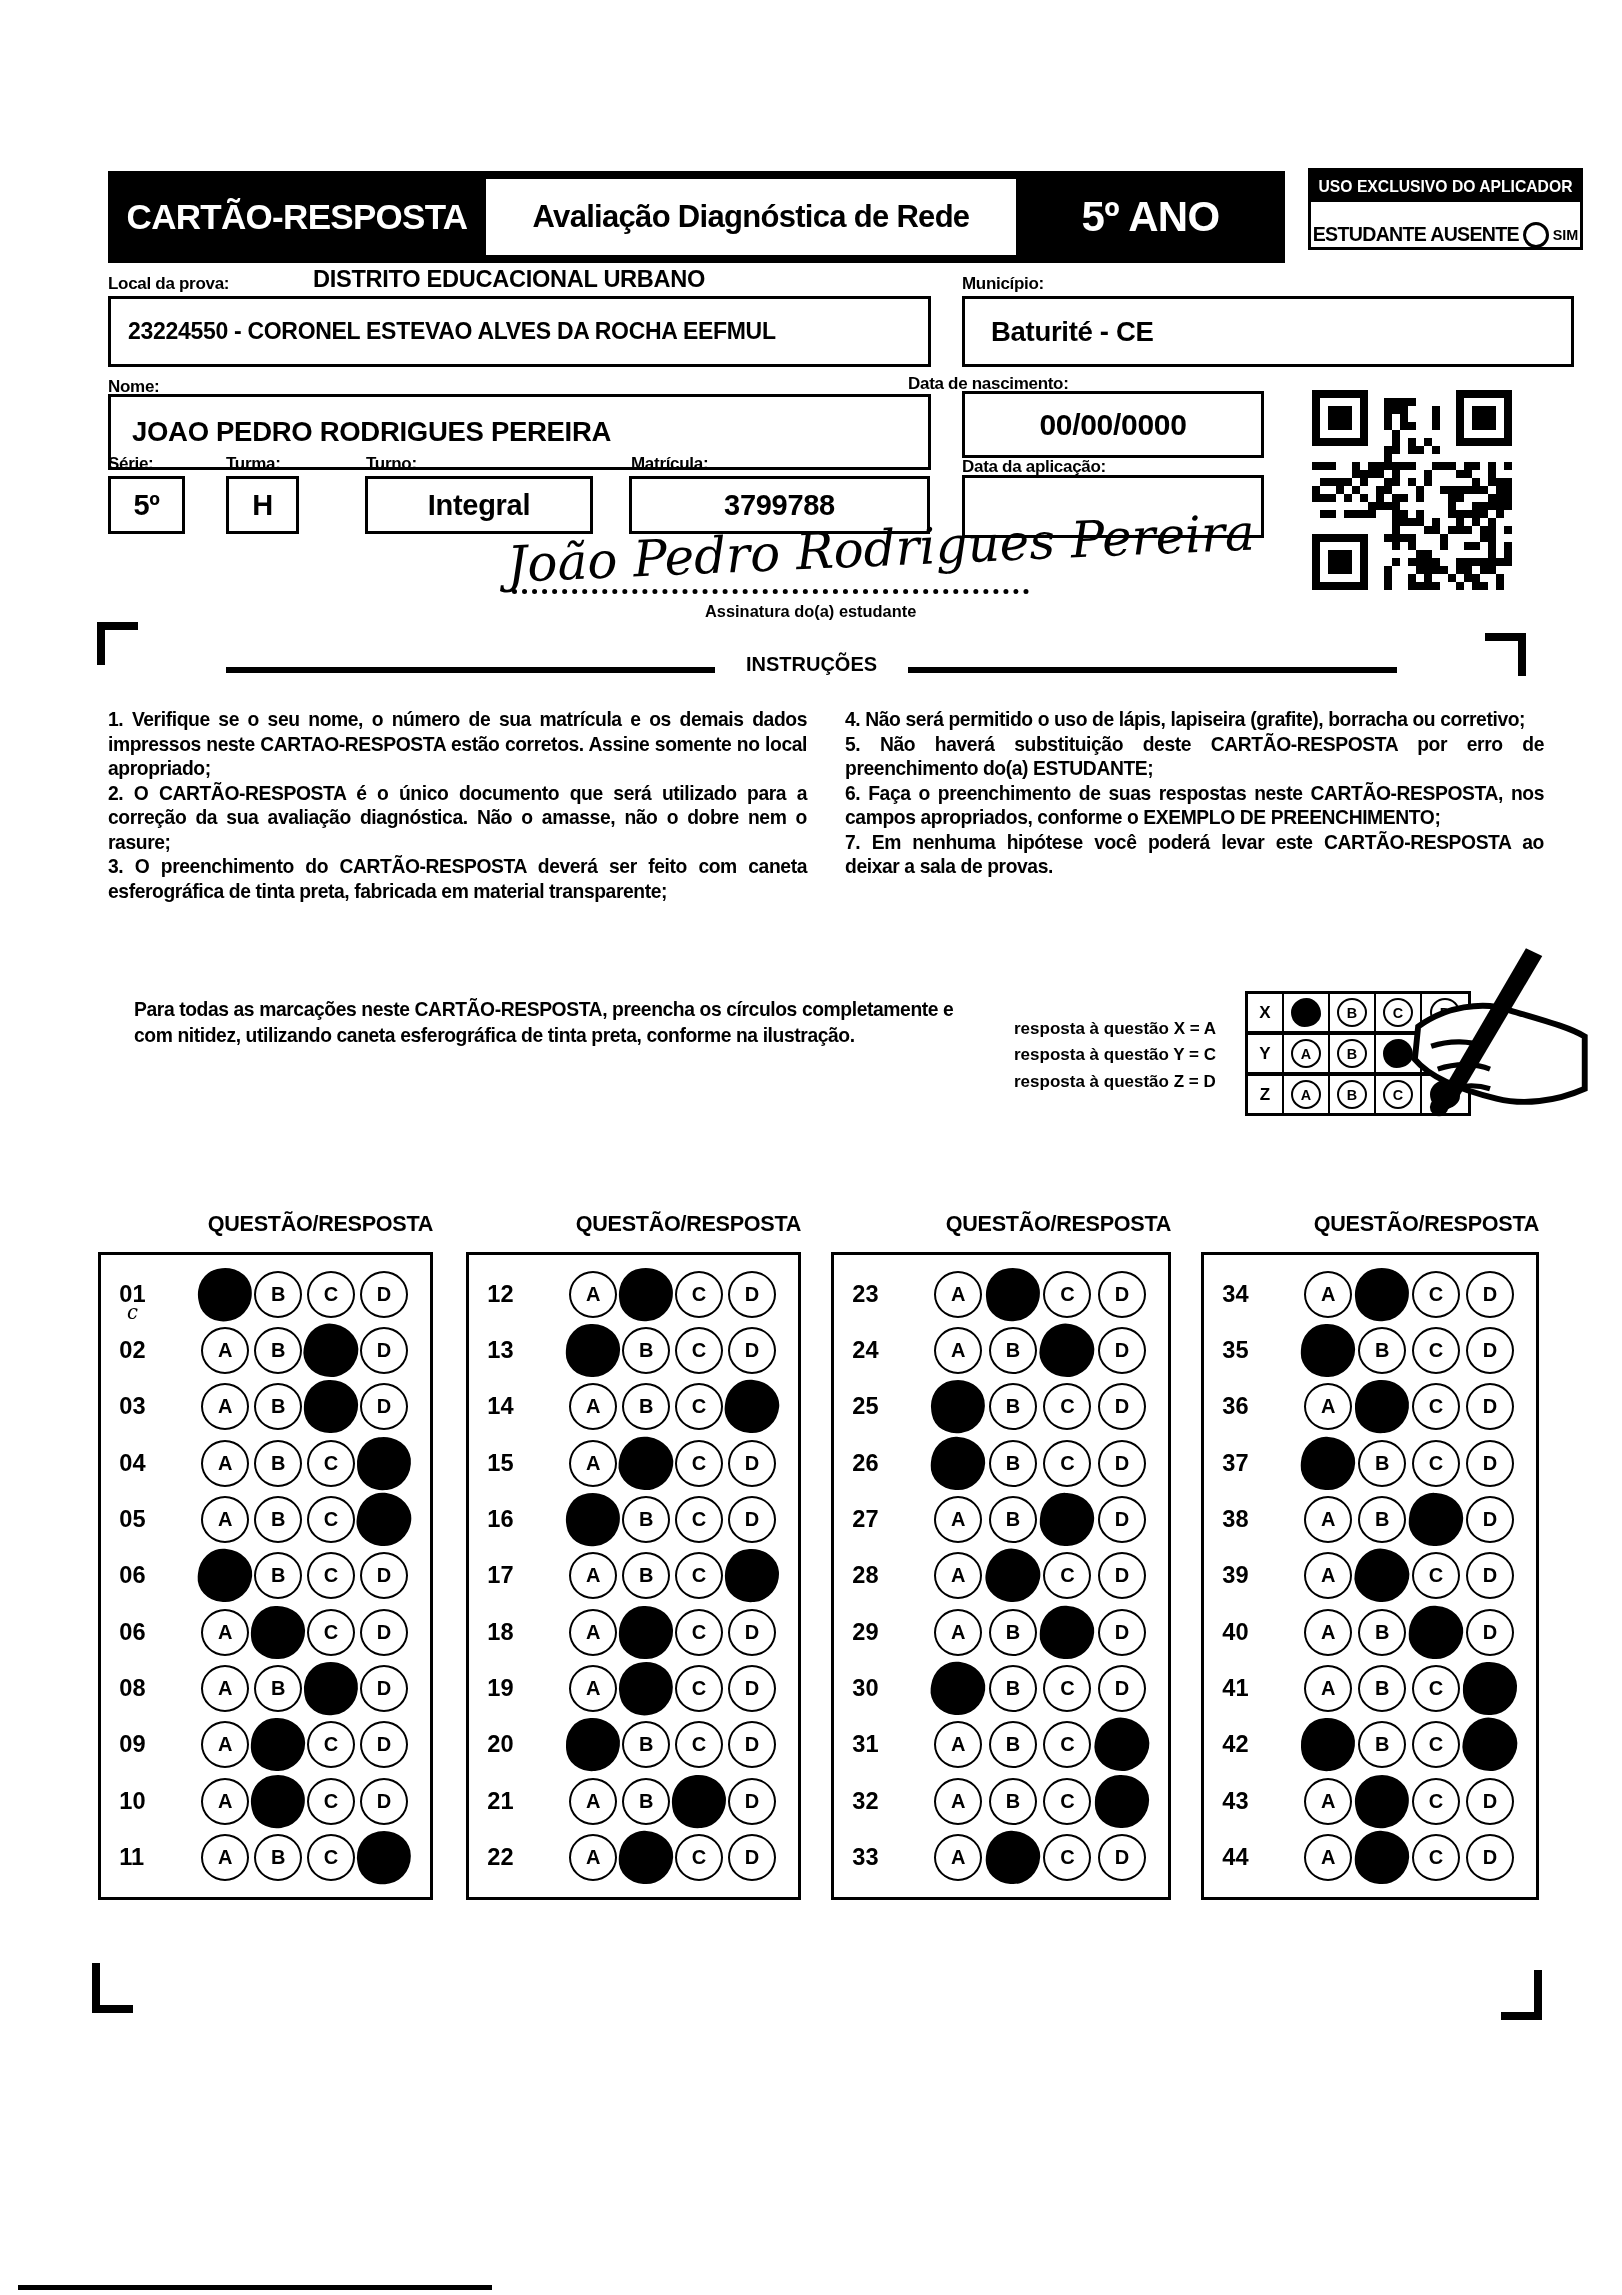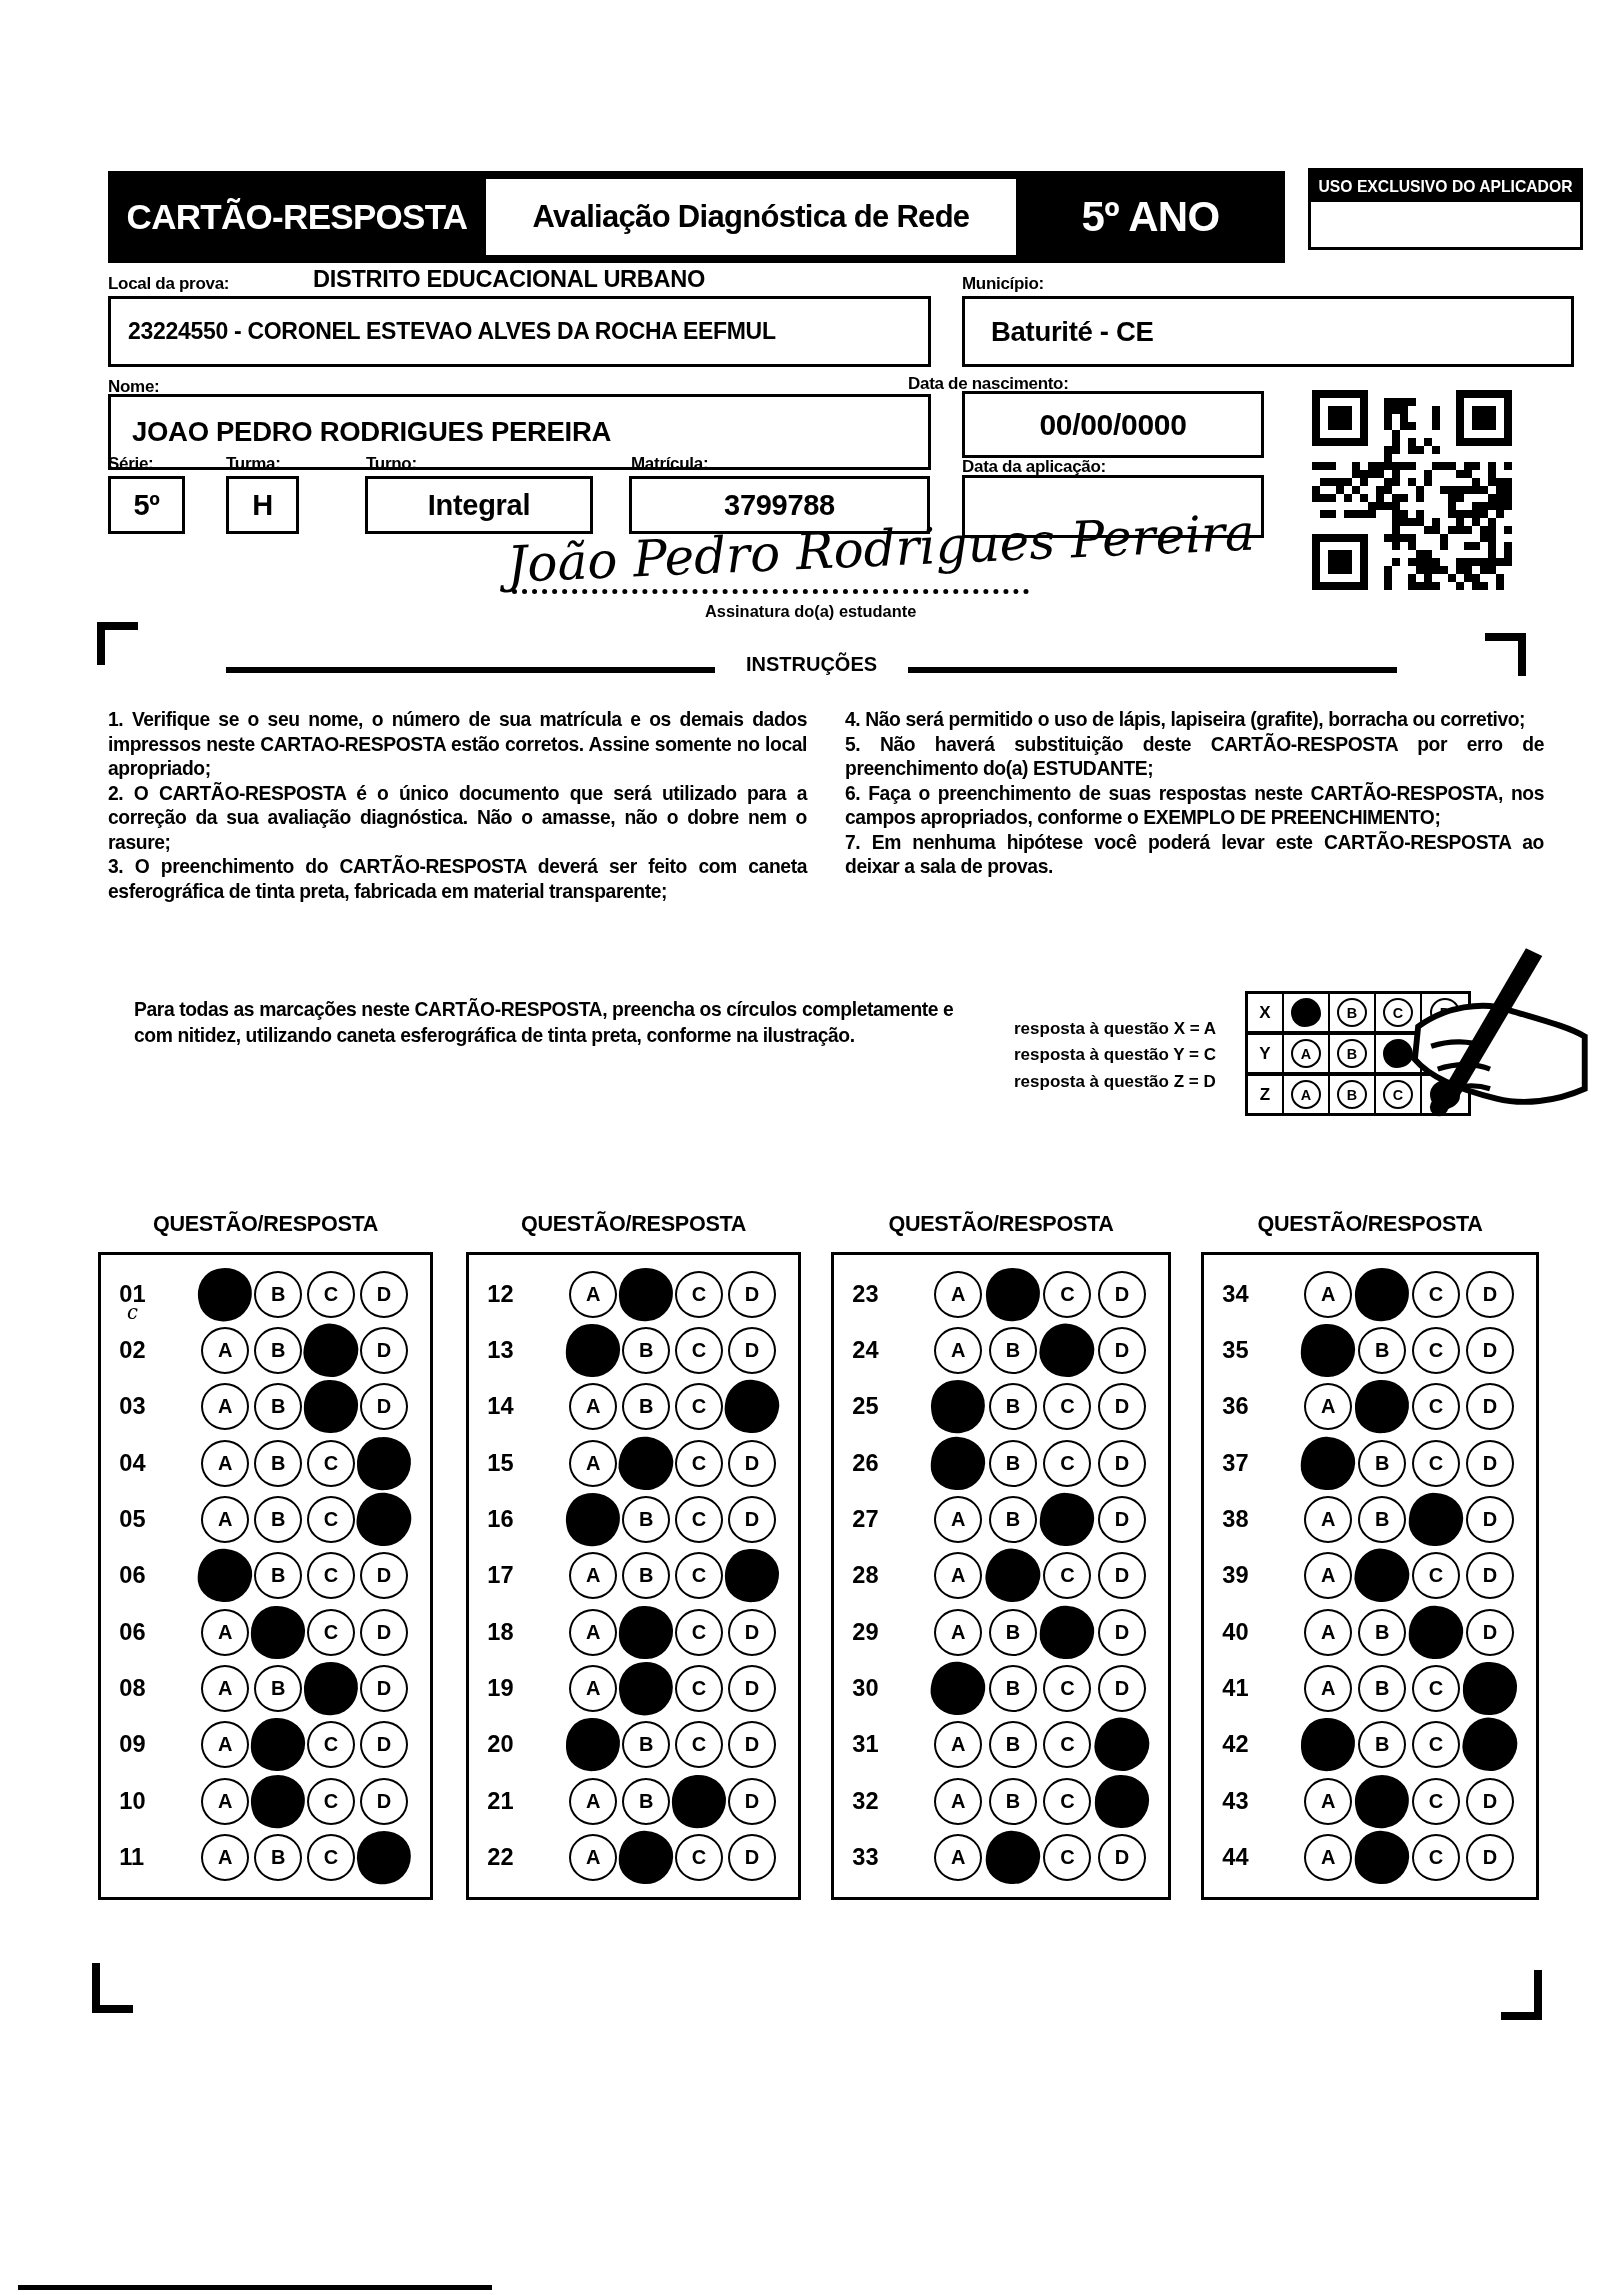--- a/index.html
+++ b/index.html
@@ -59,21 +59,21 @@
   .ex-row:last-child{border-bottom:none;}
   .ex-cell{width:46px;height:37px;display:flex;align-items:center;justify-content:center;
            border-right:2.6px solid #000;box-sizing:border-box;}
   .ex-cell:last-child{border-right:none;}
   .ex-cell.lab{width:36px;font-size:17px;font-weight:bold;}
   .ex-bubble{width:30px;height:29px;border:2px solid #000;border-radius:50%;display:flex;
              align-items:center;justify-content:center;font-size:14.4px;font-weight:bold;box-sizing:border-box;}
   .ex-bubble.fill{background:#000;border-radius:52% 48% 55% 45%/50% 55% 45% 50%;color:transparent;}
 
   
-  .ans-header{position:absolute;top:1211px;text-align:center;font-size:21.6px;font-weight:bold;letter-spacing:-0.3px;}
+  .ans-header{position:absolute;top:1211px;text-align:right;font-size:21.6px;font-weight:bold;letter-spacing:-0.3px;}
   .answer-box{position:absolute;top:1252px;height:648px;border:3.9px solid #000;box-sizing:border-box;
               display:flex;flex-direction:column;justify-content:space-evenly;padding:6.5px 0;}
   .answer-row{display:flex;align-items:center;padding:0 22px 0 18.3px;gap:24px;}
   .qnum{width:58px;font-size:23.6px;font-weight:bold;}
   .bubbles{flex:1;display:flex;justify-content:space-between;}
   .bubble{width:48px;height:47px;border:2.6px solid #000;border-radius:50%;display:flex;align-items:center;
           justify-content:center;font-size:20px;font-weight:bold;box-sizing:border-box;background:#fff;}
   .bubble.filled{background:#000;color:transparent;border-color:#000;}
 
   .stray{left:127px;top:1301px;font-size:19.6px;font-style:italic;font-family:"DejaVu Serif",serif;}
@@ -86,20 +86,25 @@
 <div class="page">
 
   <div class="abs header-bar">
     <div class="header-title">CARTÃO-RESPOSTA</div>
     <div class="header-subtitle-box">Avaliação Diagnóstica de Rede</div>
     <div class="header-grade">5º ANO</div>
   </div>
 
   <div class="abs aplicador-box">
     <div class="aplicador-head">USO EXCLUSIVO DO APLICADOR</div>
+    <div class="aplicador-body">
+      <span class="aplicador-label">ESTUDANTE AUSENTE</span>
+      <span class="sim-circle"></span>
+      <span class="sim-label">SIM</span>
+    </div>
   </div>
 
   <div class="abs field-label" style="left:108px;top:274px;">Local da prova:</div>
   <div class="abs b" style="left:313px;top:266px;font-size:23.6px;letter-spacing:-0.3px;">DISTRITO EDUCACIONAL URBANO</div>
   <div class="abs field-label" style="left:962px;top:274px;">Município:</div>
 
   <div class="box" style="left:108px;top:296px;width:823px;height:71px;font-size:23px;padding-left:17px;">
     <span>23224550 - CORONEL ESTEVAO ALVES DA ROCHA EEFMUL</span>
   </div>
   <div class="box" style="left:962px;top:296px;width:612px;height:71px;font-size:27.5px;padding-left:26px;">

